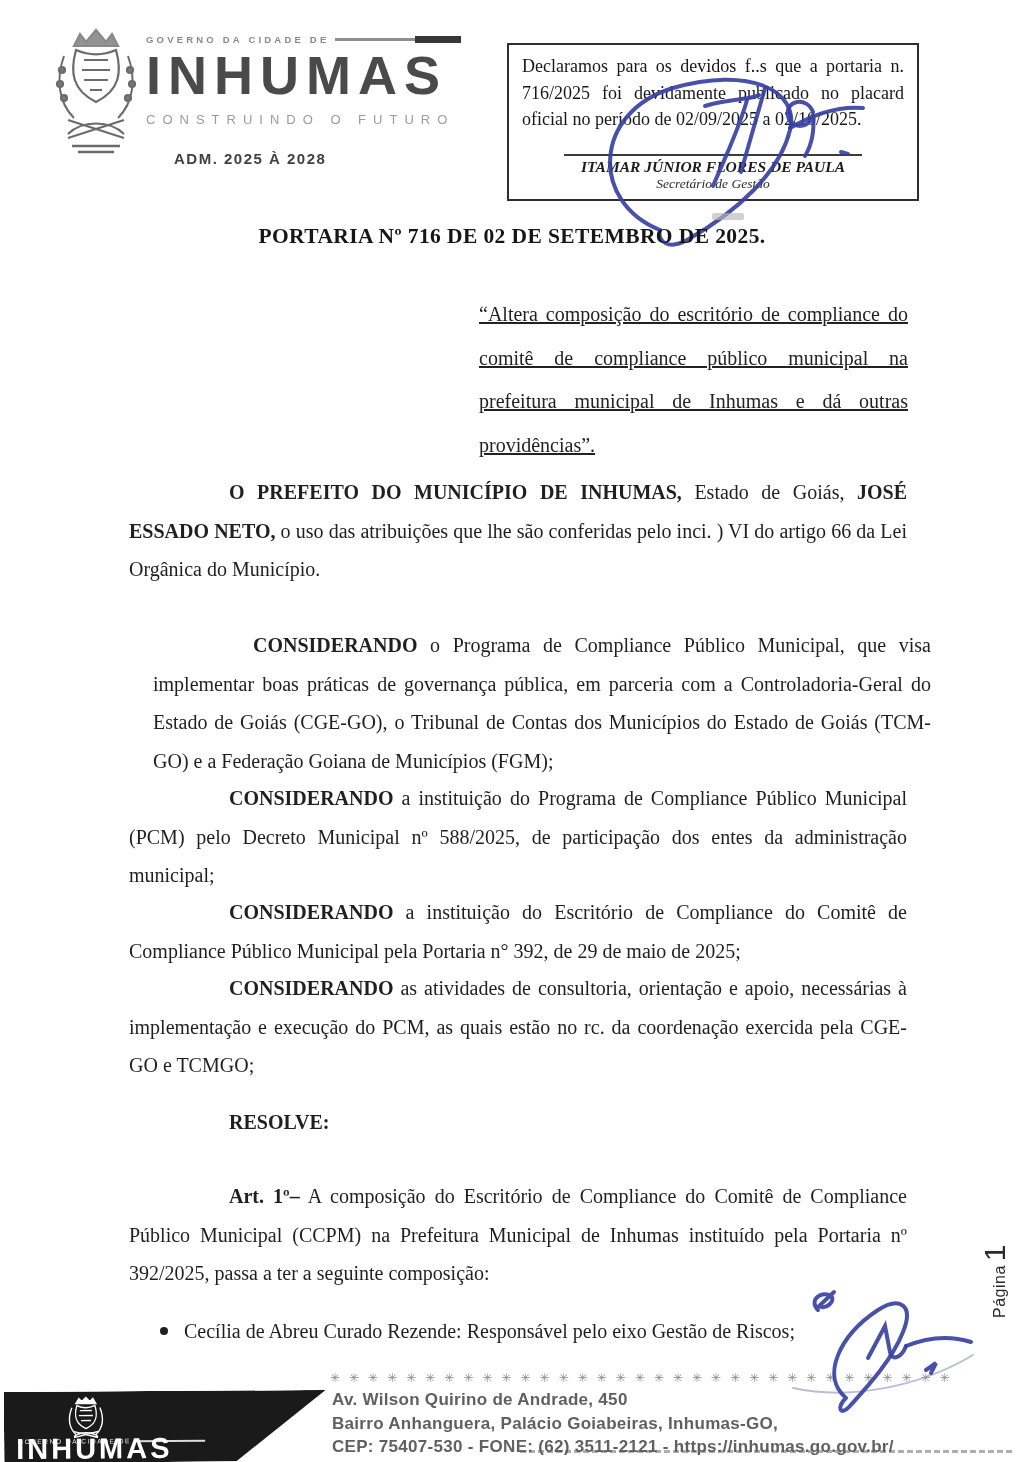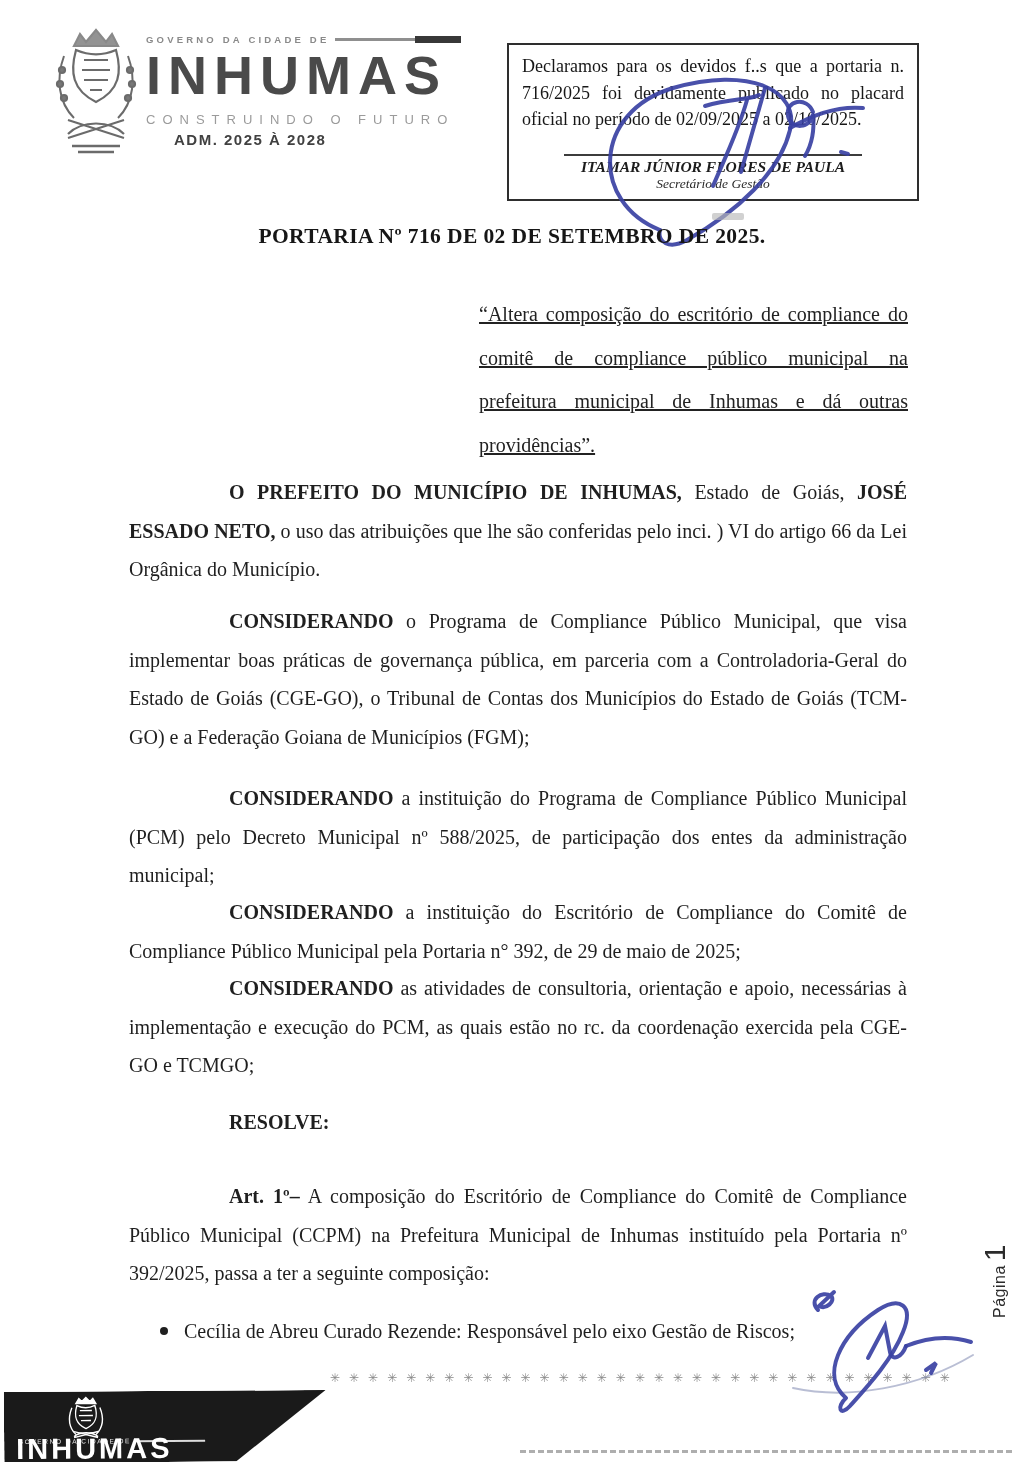--- a/index.html
+++ b/index.html
@@ -24,21 +24,21 @@
   .city-name {
     font-family:"Liberation Sans", sans-serif; font-size:54px; font-weight:700;
     letter-spacing:7px; color:#4a4a4a; line-height:56px; margin-top:2px; white-space:nowrap;
   }
   .tagline {
     font-family:"Liberation Sans", sans-serif; font-size:13px; letter-spacing:7px;
     color:#9b9b9b; font-weight:500; margin-top:9px; white-space:nowrap;
   }
   .adm {
     font-family:"Liberation Sans", sans-serif; font-size:15px; font-weight:700;
-    letter-spacing:1.5px; color:#414141; margin:4px 0 0 28px;
+    letter-spacing:1.5px; color:#414141; margin:23px 0 0 28px;
   }
 
   
   .stamp-box {
     position:absolute; left:507px; top:43px; width:412px; height:158px;
     border:2px solid #2e2e2e; background:transparent; padding:8px 13px 0 13px;
   }
   .stamp-text { font-size:18px; line-height:26.5px; text-align:justify; color:#171717; }
   .sig-line { width:298px; margin:21px auto 2px auto; border-top:2px solid #3c3c3c; }
   .signer-name { text-align:center; font-size:15.5px; font-weight:700; font-style:italic; color:#1c1c1c; }
@@ -56,21 +56,21 @@
   .epigraph {
     position:absolute; left:479px; top:293px; width:429px;
     font-size:20px; line-height:43.5px; text-align:justify; color:#222;text-decoration:underline;
   }
   .para {
     position:absolute; left:129px; width:778px;
     font-size:20px; line-height:38.5px; text-align:justify; text-indent:100px; color:#1f1f1f;
   }
   .para b { font-weight:700; }
   .p1 { top:473px; }
-  .p2 { top:602px; }
+  .p2 { top:626px;margin-left:24px; }
   .p3 { top:779px; }
   .p4 { top:893px; }
   .p5 { top:969px; }
   .resolve { top:1103px; text-align:left; font-weight:700; }
   .article { top:1177px; }
   .comp-list { position:absolute; left:160px; top:1312px; width:760px; list-style:none; }
   .comp-item { display:flex; align-items:flex-end; font-size:20px; line-height:38.5px; color:#1f1f1f; }
   .bullet-dot { width:8px; height:8px; border-radius:50%; background:#1f1f1f; margin-right:16px; flex:none; align-self:center; }
 
   
@@ -206,14 +206,19 @@
         <path d="M10 41 C16 36 28 36 34 41 M10 36 L34 42 M34 36 L10 42"></path>
       </g>
     </svg>
     <div class="footer-gov-row">
       <span class="footer-gov-label">GOVERNO DA CIDADE DE</span>
       <span class="footer-gov-line"></span>
     </div>
     <div class="footer-brand">INHUMAS</div>
   </div>
 
+  <div class="address">
+    <div>Av. Wilson Quirino de Andrade, 450</div>
+    <div>Bairro Anhanguera, Palácio Goiabeiras,  Inhumas-GO,</div>
+    <div>CEP: 75407-530 - FONE: (62) 3511-2121 - https://inhumas.go.gov.br/</div>
+  </div>
 
 </div>
 
 </body></html>

